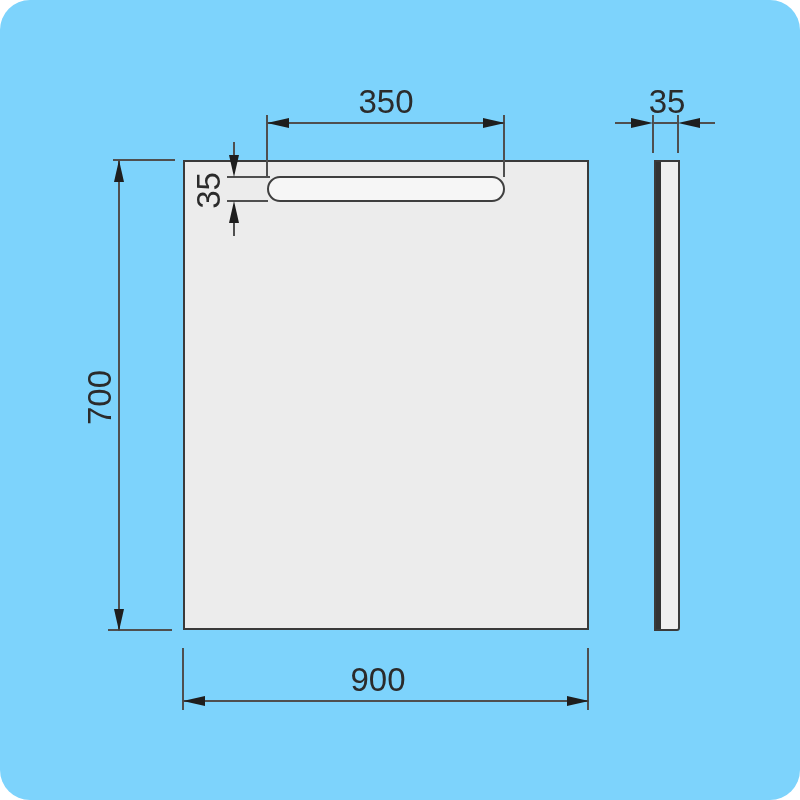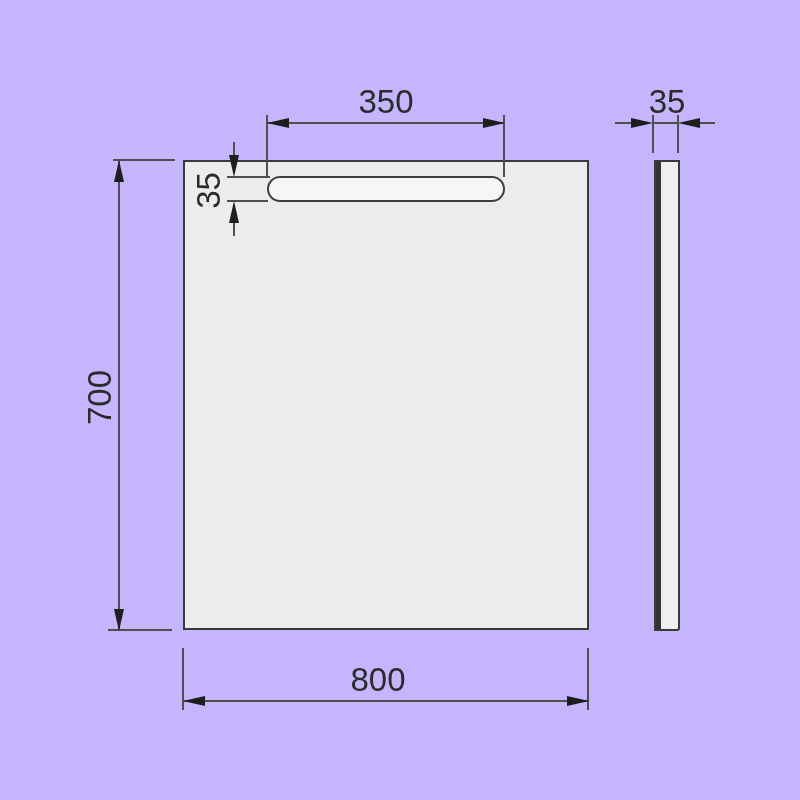--- a/index.html
+++ b/index.html
@@ -1,22 +1,23 @@
 <!DOCTYPE html>
 <html><head>
 <meta charset="utf-8">
 <style>
   html, body { margin: 0; padding: 0; background: #ffffff; }
   #stage {
     position: relative;
     width: 800px;
     height: 800px;
-    background: #c4b5fd;
+    background: #7dd3fc;
     font-family: "Liberation Sans", sans-serif;
     overflow: hidden;
+    border-radius: 30px;
   }
   
   .shape { position: absolute; box-sizing: border-box; }
   #front-panel {
     left: 183px; top: 160px; width: 406px; height: 470px;
     background: #ececec; border: 2px solid #3a3a3a;
   }
   #light-bar {
     left: 267px; top: 176px; width: 238px; height: 26px;
     background: #f6f6f6; border: 2px solid #3f3f3f; border-radius: 13px;
@@ -85,21 +86,21 @@
     <div class="arr pt-down" style="left:113.5px; top:609px;"></div>
     <div class="lbl rot" style="left:59px; top:381px; width:80px; height:33px;">700</div>
   </div>
 
   <div>
     <div class="dline" style="left:182px; top:648px; width:2px; height:62px;"></div>
     <div class="dline" style="left:587px; top:648px; width:2px; height:62px;"></div>
     <div class="dline" style="left:183px; top:700px; width:406px; height:2px;"></div>
     <div class="arr pt-left" style="left:183px; top:695.5px;"></div>
     <div class="arr pt-right" style="left:567px; top:695.5px;"></div>
-    <div class="lbl" style="left:328px; top:663px; width:100px;">800</div>
+    <div class="lbl" style="left:328px; top:663px; width:100px;">900</div>
   </div>
 
   <div>
     <div class="dline" style="left:652px; top:115px; width:2px; height:38px;"></div>
     <div class="dline" style="left:677px; top:115px; width:2px; height:38px;"></div>
     <div class="dline" style="left:653px; top:122px; width:26px; height:2px;"></div>
     <div class="dline" style="left:615px; top:122px; width:18px; height:2px;"></div>
     <div class="arr pt-right" style="left:631px; top:117.5px;"></div>
     <div class="dline" style="left:699px; top:122px; width:16px; height:2px;"></div>
     <div class="arr pt-left" style="left:678px; top:117.5px;"></div>

